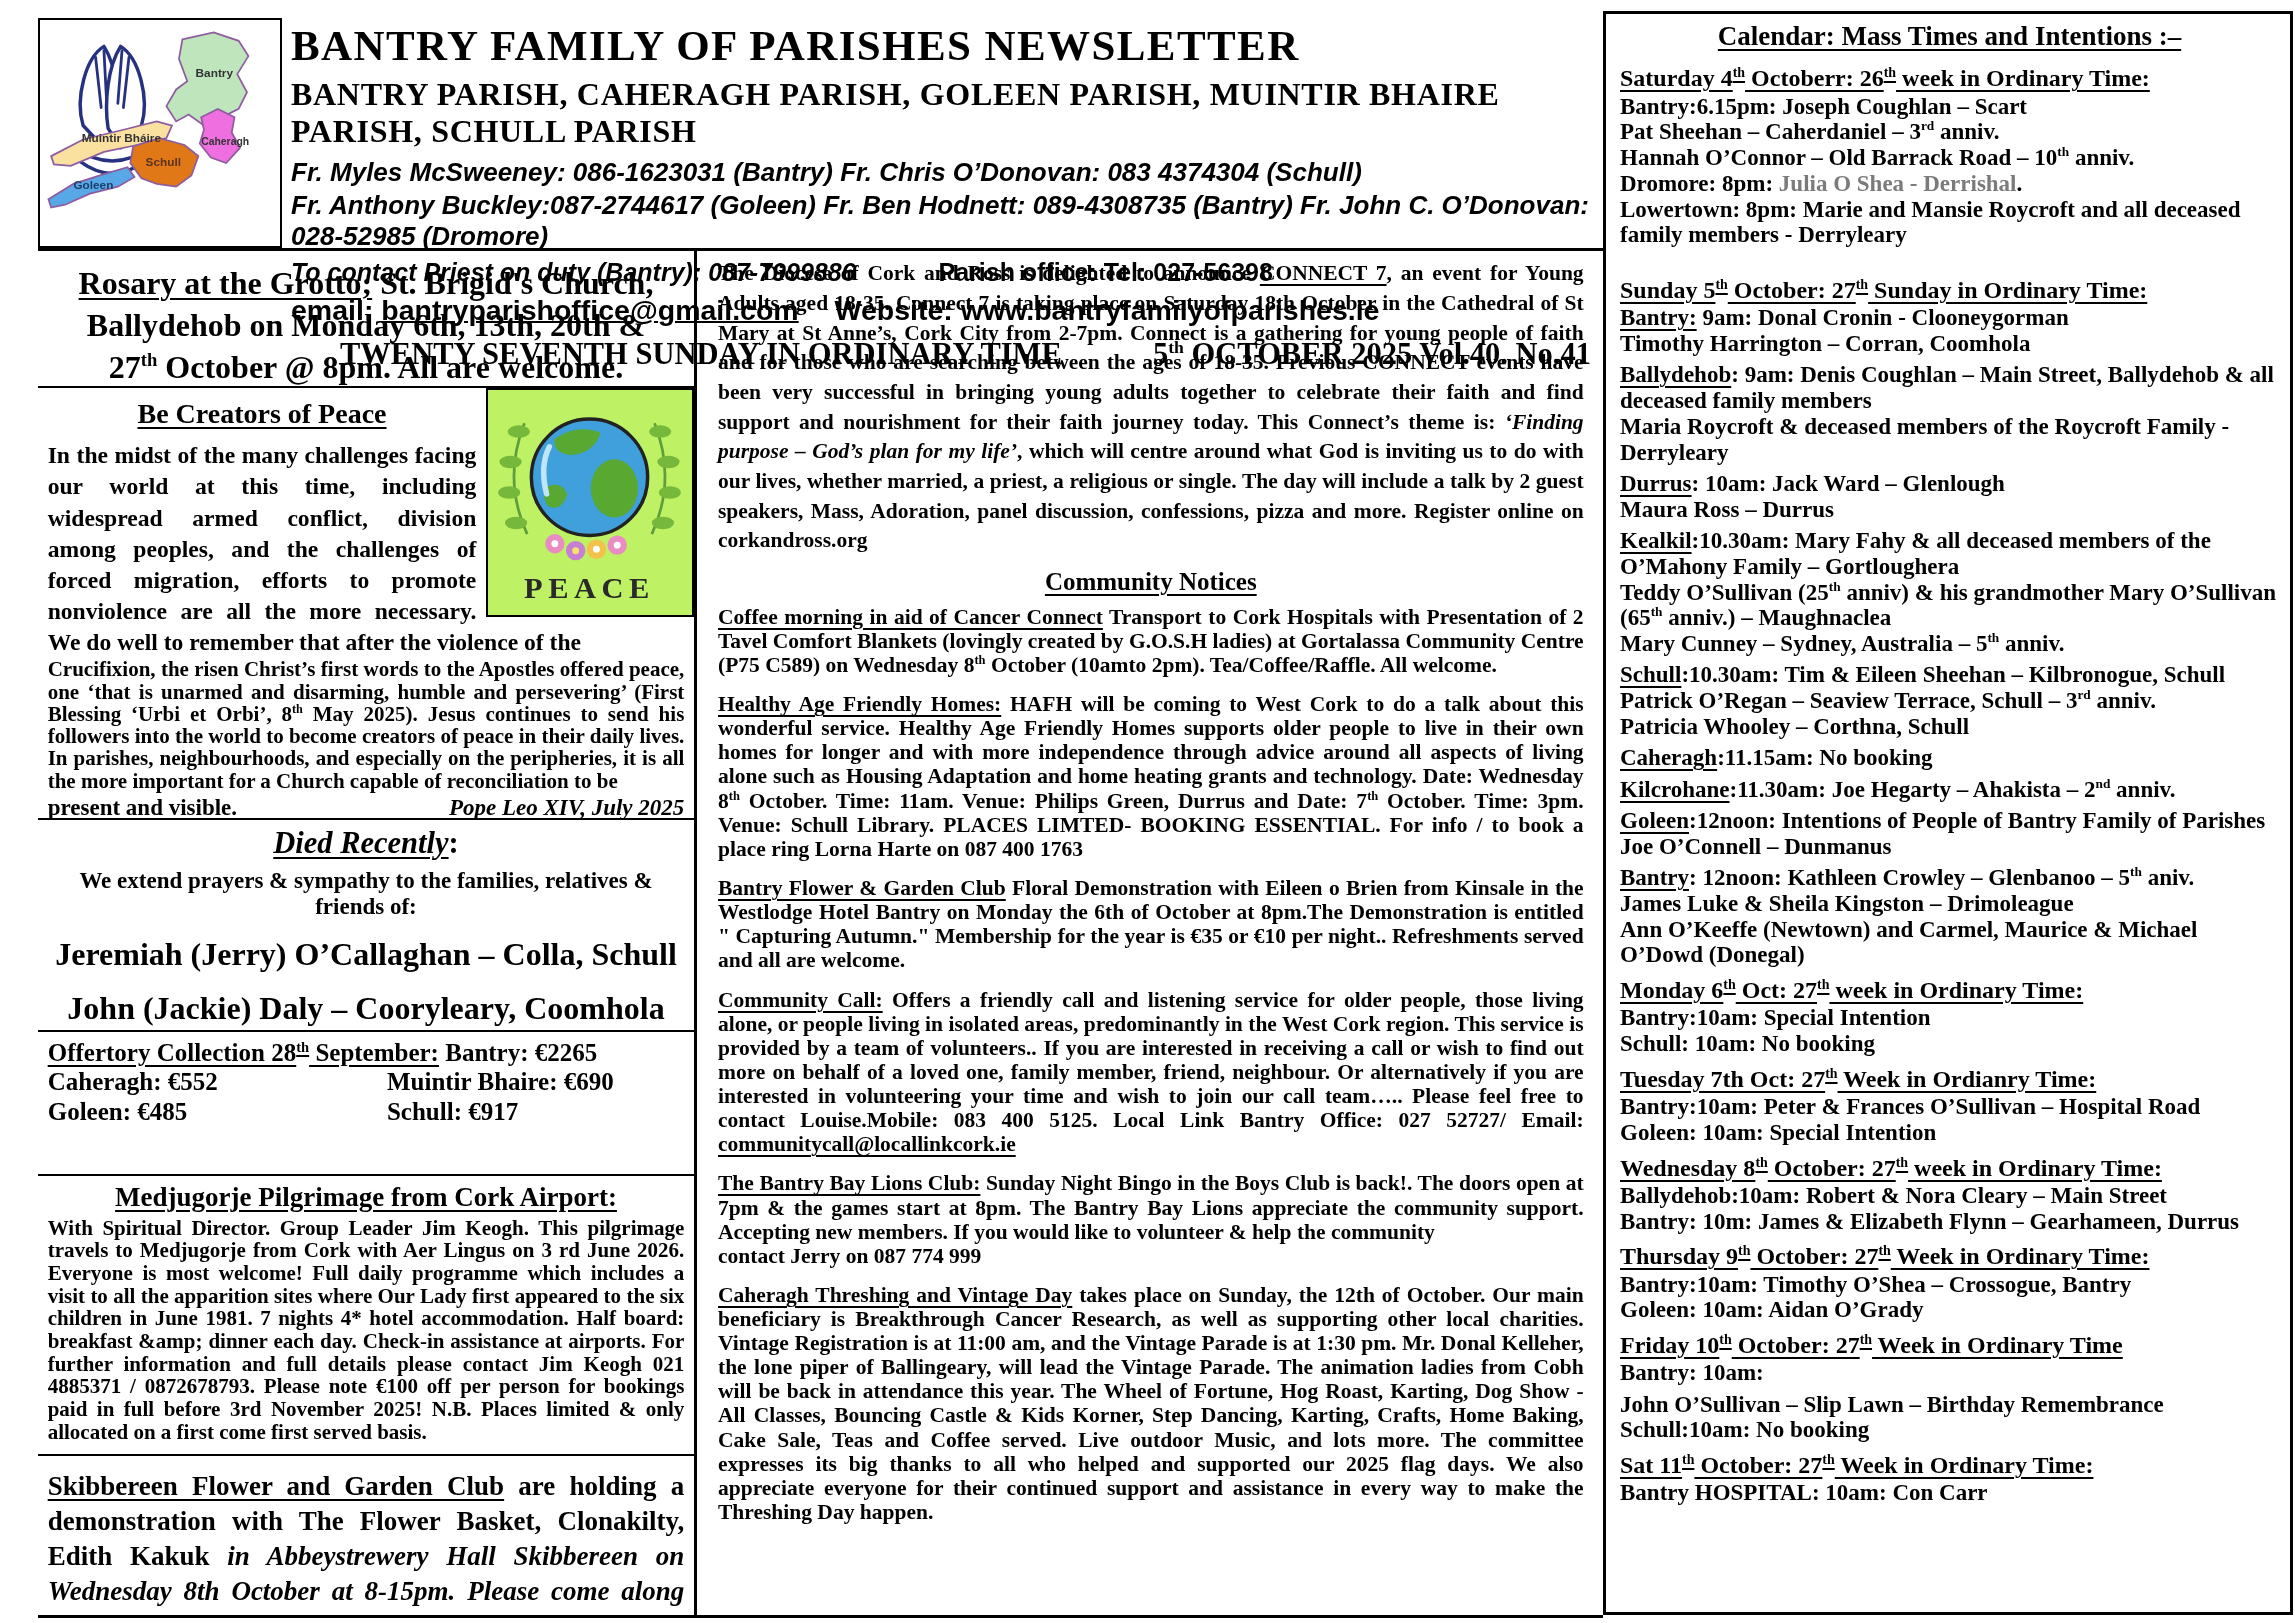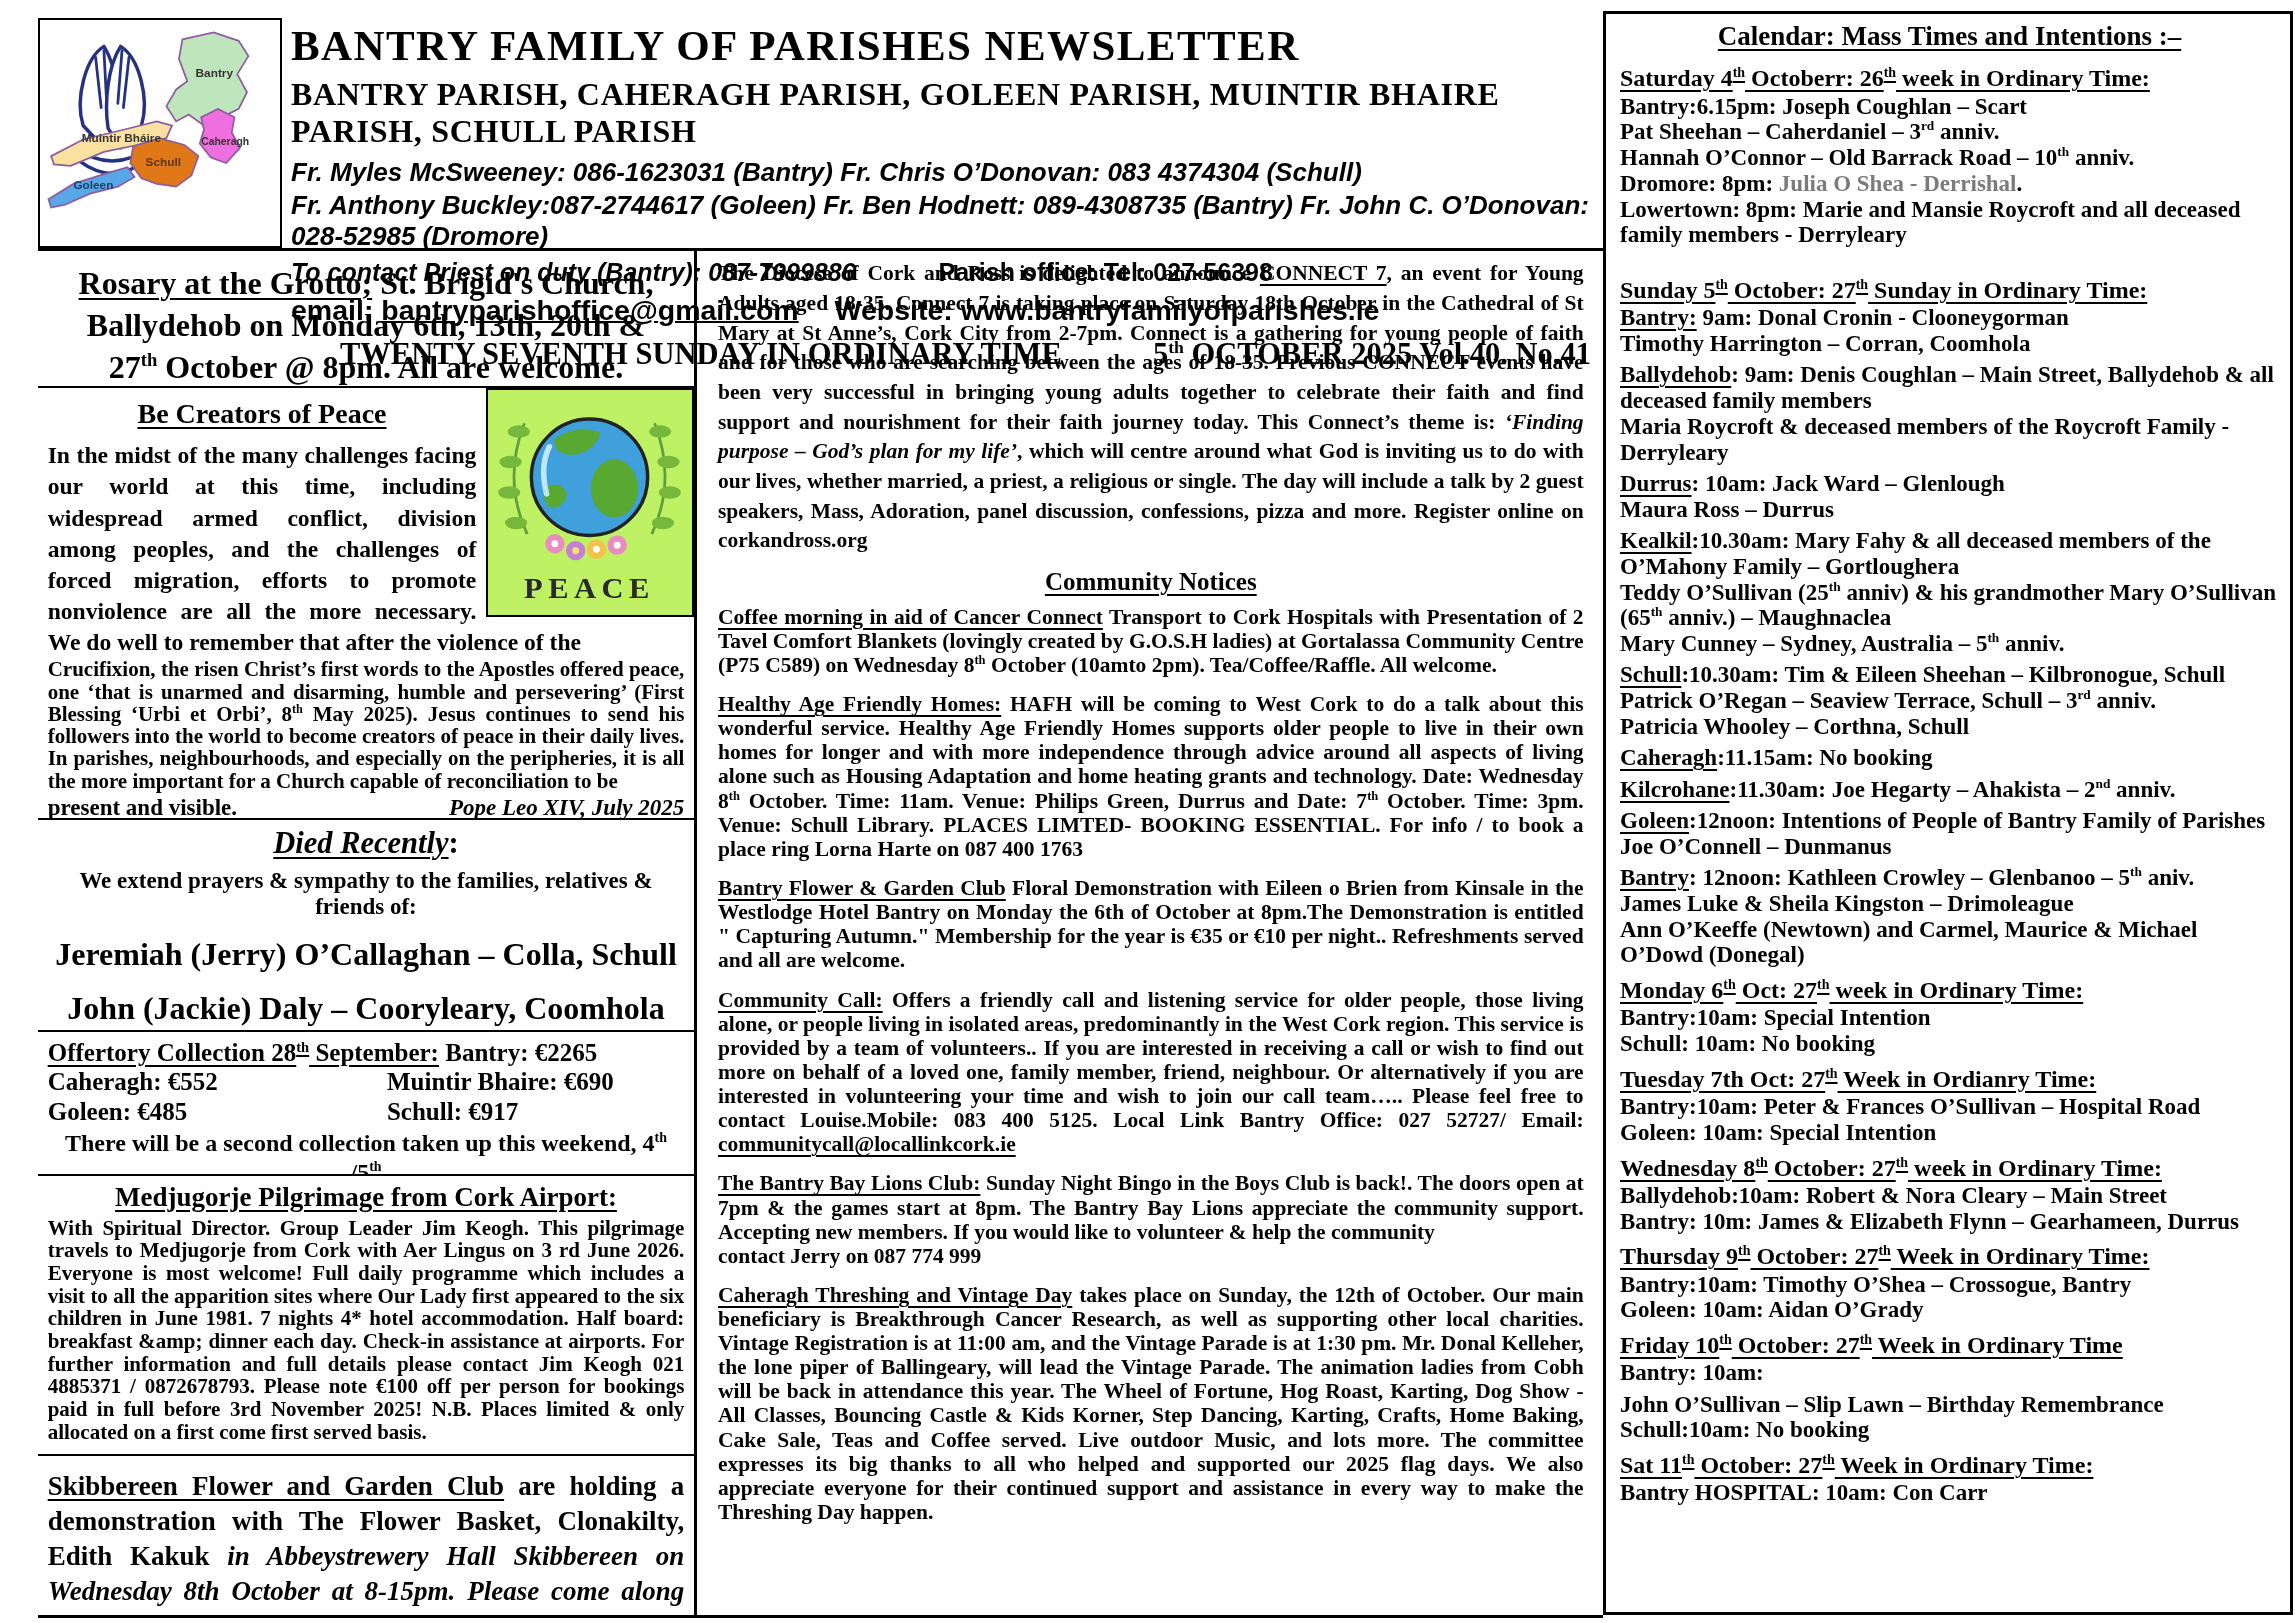--- a/index.html
+++ b/index.html
@@ -190,21 +190,20 @@
       <div class="sec sec-off">
         <div><span class="u">Offertory Collection 28</span><span class="u sup">th</span><span class="u">  September:</span><span> Bantry: €2265</span></div>
         <div>
           <span class="off-cell">Caheragh: €552</span>
           <span>Muintir Bhaire: €690</span>
         </div>
         <div>
           <span class="off-cell">Goleen: €485</span>
           <span>Schull: €917</span>
         </div>
-        <div class="off-note"><span>There will be a second collection taken up this weekend, 4</span><span class="sup">th</span><span> /5</span><span class="sup">th</span><br></div>
       </div>
 
       <div class="sec sec-med">
         <div class="med-h u">Medjugorje Pilgrimage from Cork Airport:</div>
         <div class="med-b">With Spiritual Director. Group Leader Jim Keogh. This pilgrimage travels to Medjugorje from Cork with Aer Lingus on 3 rd June 2026. Everyone is most welcome! Full daily programme which includes a visit to all the apparition sites where Our Lady first appeared to the six children in June 1981.  7 nights 4* hotel accommodation. Half board: breakfast &amp;amp; dinner each day. Check-in assistance at airports. For further information and full details please contact Jim Keogh 021 4885371 / 0872678793. Please note €100 off per person for bookings paid in full before 3rd November 2025! N.B. Places limited &amp; only allocated on a first come first served basis.</div>
       </div>
 
       <div class="sec sec-skib"><span class="u">Skibbereen Flower and Garden Club</span><span> are holding a demonstration with The Flower Basket, Clonakilty, Edith Kakuk </span><span class="i">in Abbeystrewery Hall Skibbereen on Wednesday 8th October at 8-15pm. Please come along and bring a friend.</span></div>
     </div>
 

